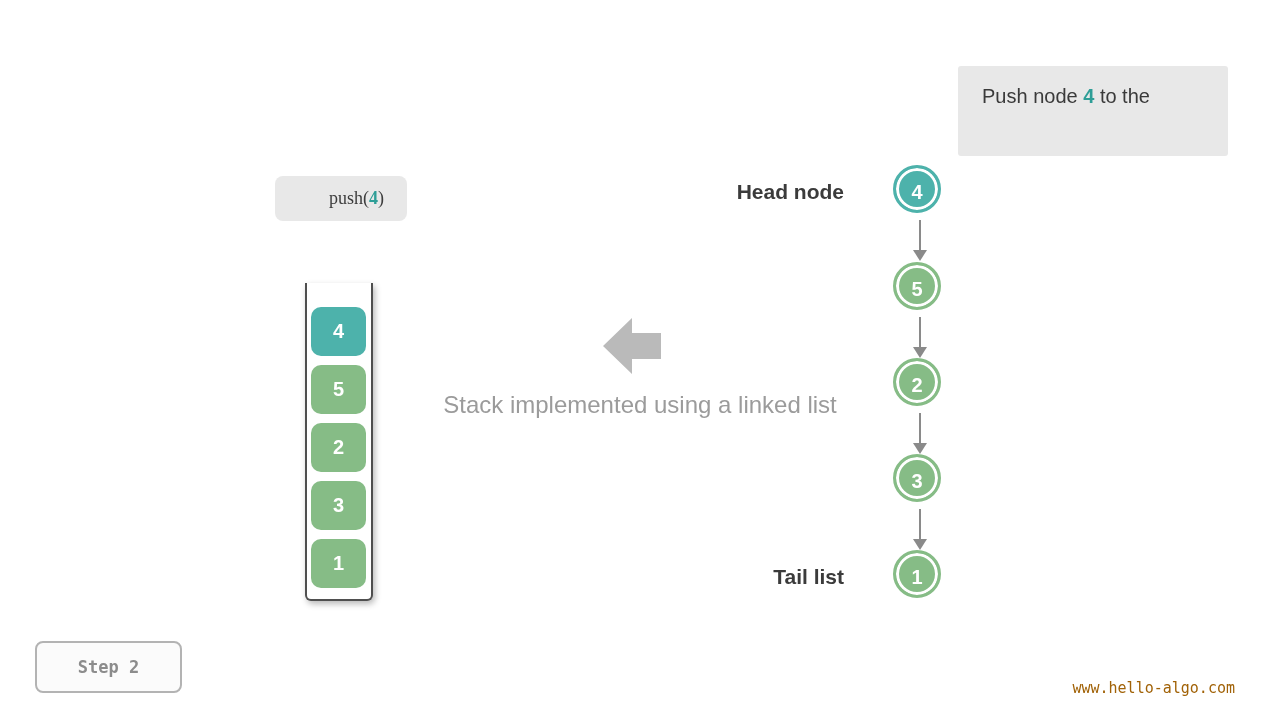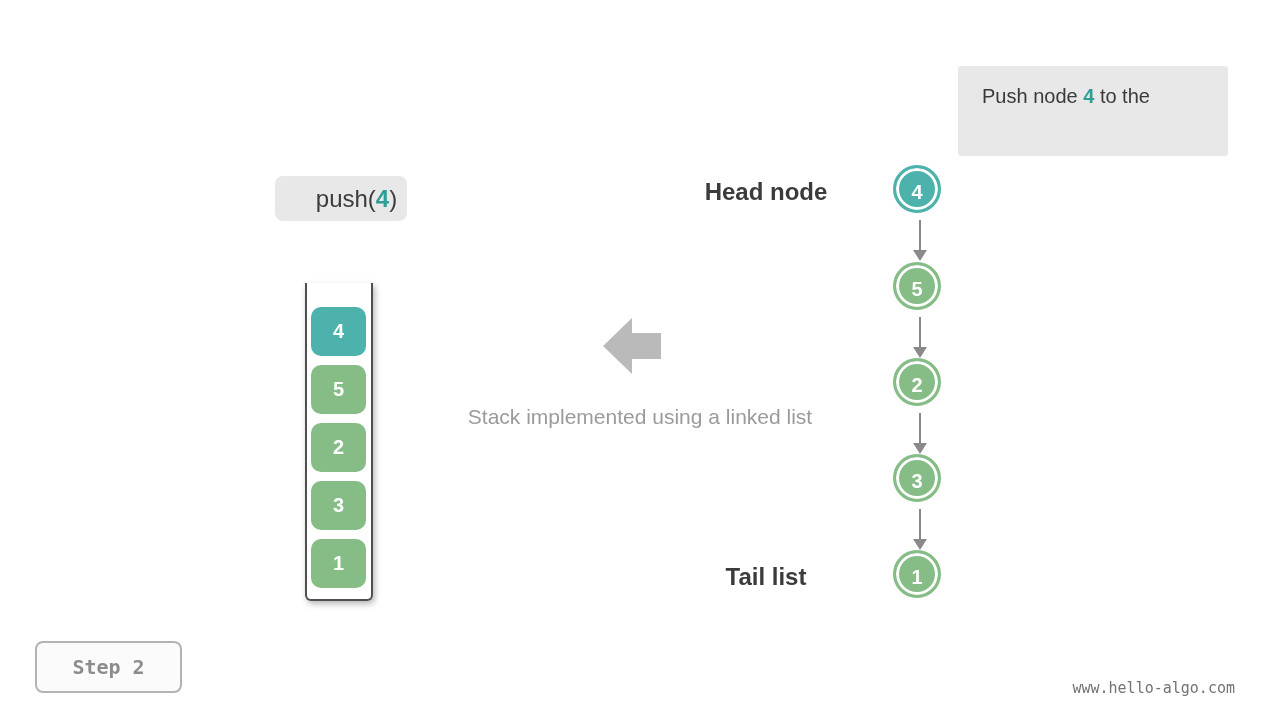--- a/index.html
+++ b/index.html
@@ -20,22 +20,22 @@
     padding: 16px 0 0 24px;
     font-size: 20px; line-height: 29px; color: #3a3a3a;
   }
   .callout b { color: #2e9e97; font-weight: 700; }
 
   
   .code-badge {
     position: absolute; left: 275px; top: 176px;
     width: 132px; height: 45px;
     background: #e8e8e8; border-radius: 8px;
-    font-family: Liberation Sans, sans-serif;
-    font-size: 24px; line-height: 45px; color: #3c3c3c;
+    font-family: Liberation Serif, serif;
+    font-size: 18px; line-height: 45px; color: #3c3c3c;
     text-align: center; white-space: nowrap; padding-left: 31px;
   }
   .code-badge b { color: #2e9e97; font-weight: 700; }
 
   
   .stack {
     position: absolute; left: 305px; top: 283px;
     width: 68px; height: 318px;
     background: #ffffff;
     border: 2px solid #4f4f4f; border-top: none;
@@ -47,28 +47,28 @@
     border-radius: 10px;
     color: #ffffff; font-size: 20px; font-weight: 700;
     line-height: 49px; text-align: center;
   }
   .teal-bg  { background: #4db2ab; }
   .green-bg { background: #86bc86; }
 
   
   .big-arrow { position: absolute; left: 603px; top: 318px; }
   .caption {
-    position: absolute; left: 440px; top: 405px; width: 400px;
-    text-align: center; font-size: 21px; color: #9b9b9b;
+    position: absolute; left: 440px; top: 391px; width: 400px;
+    text-align: center; font-size: 24px; color: #9b9b9b;
   }
 
   
   .ll-label {
-    position: absolute; left: 656px; width: 220px;
-    text-align: center; font-size: 24px; font-weight: 700; color: #3b3b3b;
+    position: absolute; left: 624px; width: 220px;
+    text-align: right; font-size: 21px; font-weight: 700; color: #3b3b3b;
     line-height: 22px;
   }
   .node {
     position: absolute; left: 893px;
     width: 48px; height: 48px; border-radius: 50%;
     box-shadow: inset 0 0 0 3px #ffffff;
     color: #ffffff; font-size: 20px; font-weight: 700;
     line-height: 48px; text-align: center;
   }
   .node.teal  { background: #4db2ab; border: 3px solid #4db2ab; }
@@ -80,29 +80,29 @@
     border-left: 7px solid transparent; border-right: 7px solid transparent;
     border-top: 11px solid #8a8a8a;
   }
 
   
   .step-badge {
     position: absolute; left: 35px; top: 641px;
     width: 147px; height: 52px;
     background: #fbfbfb; border: 2px solid #b3b3b3; border-radius: 8px;
     font-family: "DejaVu Sans Mono", monospace;
-    font-size: 20px; font-weight: 700; color: #8c8c8c;
+    font-size: 17px; font-weight: 700; color: #8c8c8c;
     line-height: 48px; text-align: center;
   }
 
   
   .footer-url {
     position: absolute; right: 45px; bottom: 23px;
     font-family: "DejaVu Sans Mono", monospace;
-    font-size: 15px; color: #737373;
+    font-size: 15px; color: #a16207;
   }
 </style>
 </head>
 <body>
 
 <div class="callout">
   <div><span>Push node </span><b>4</b><span> to the</span></div>
 </div>
 
 <div class="code-badge"><span>push(</span><b>4</b><span>)</span></div>

